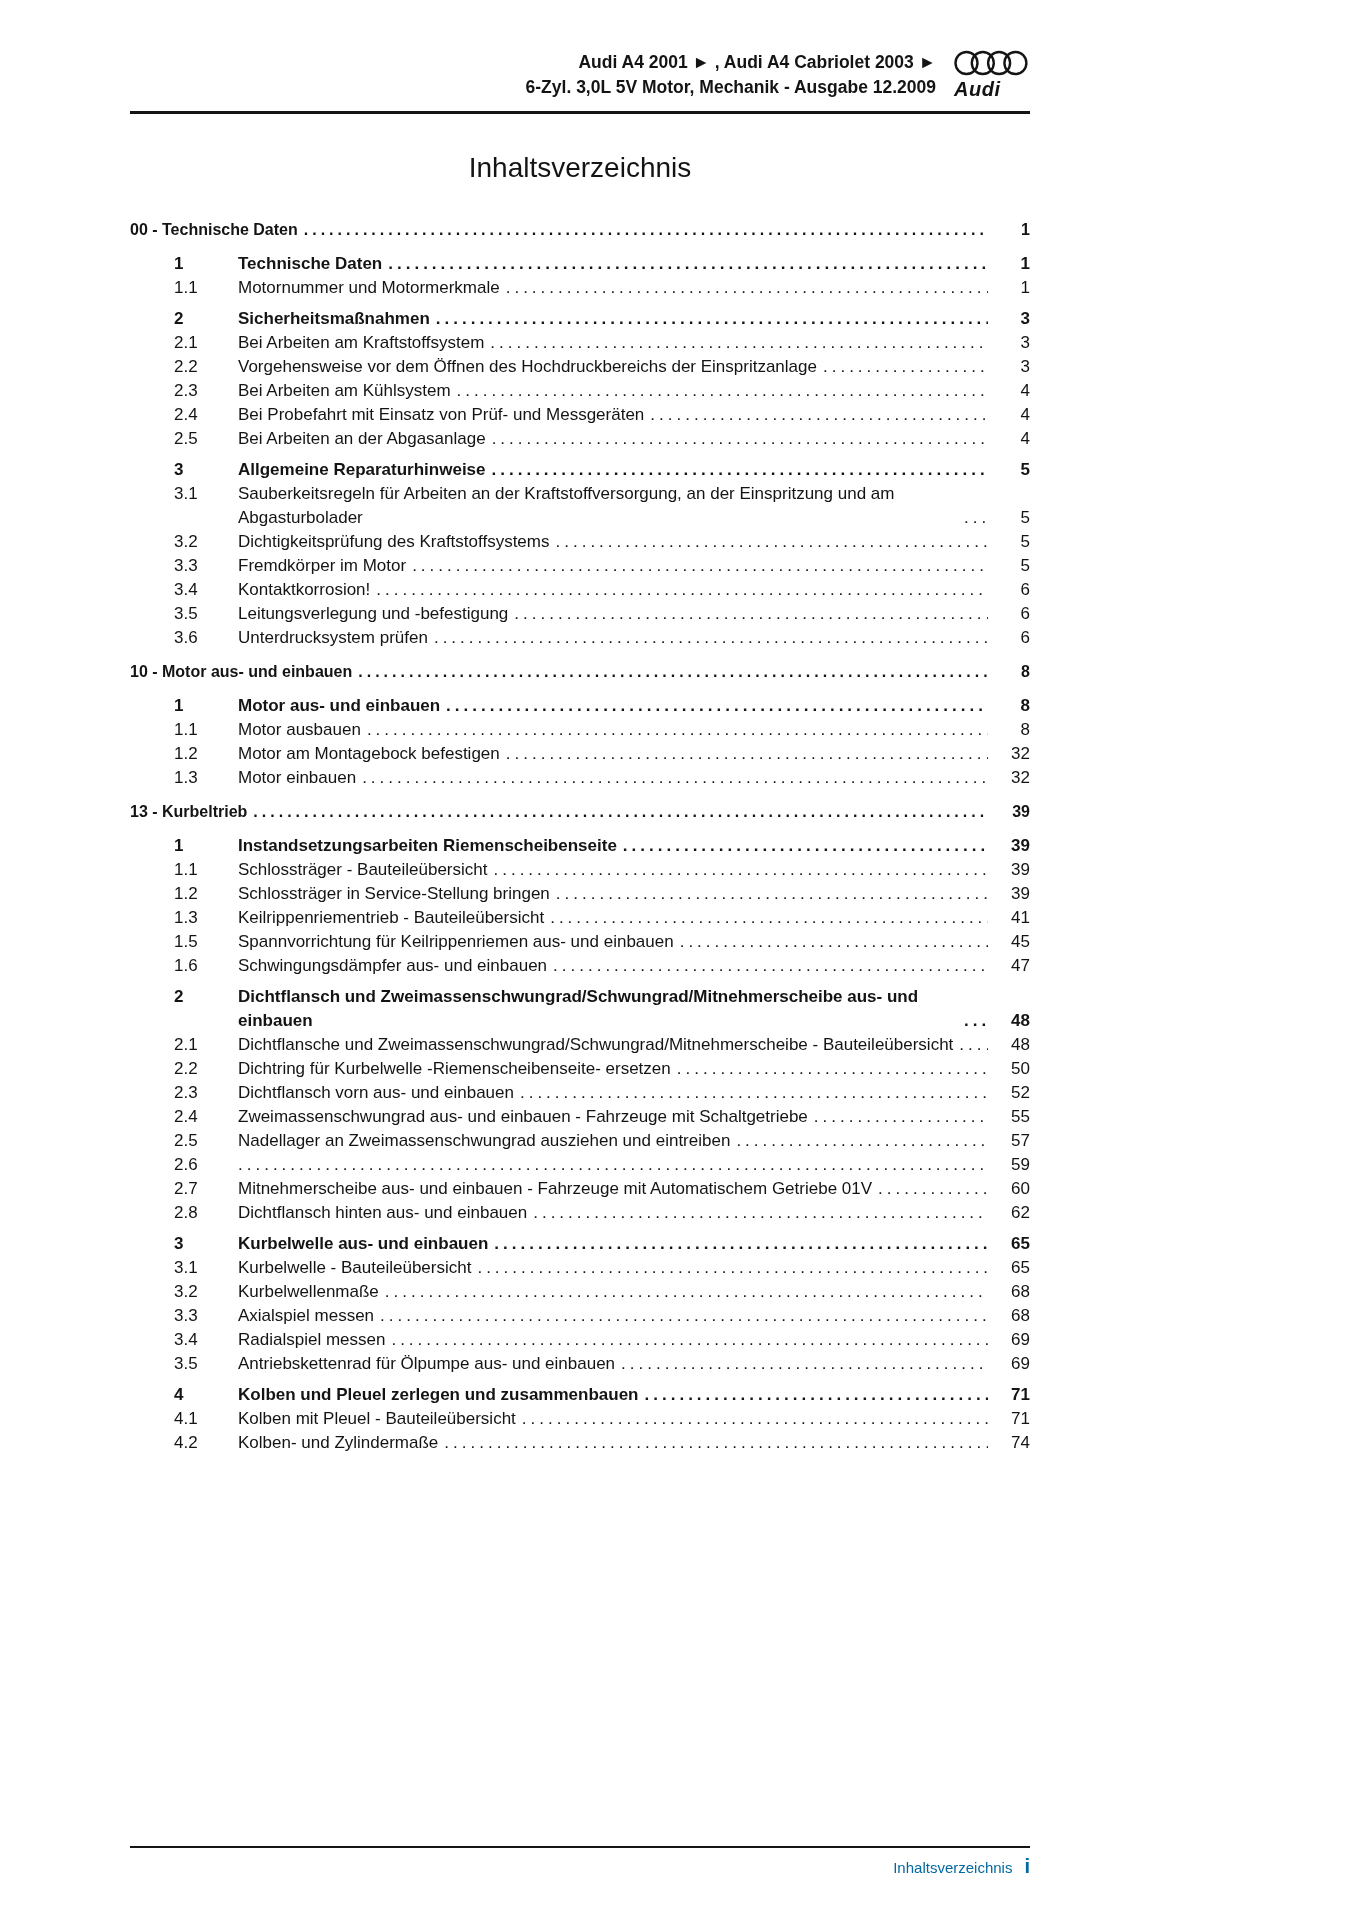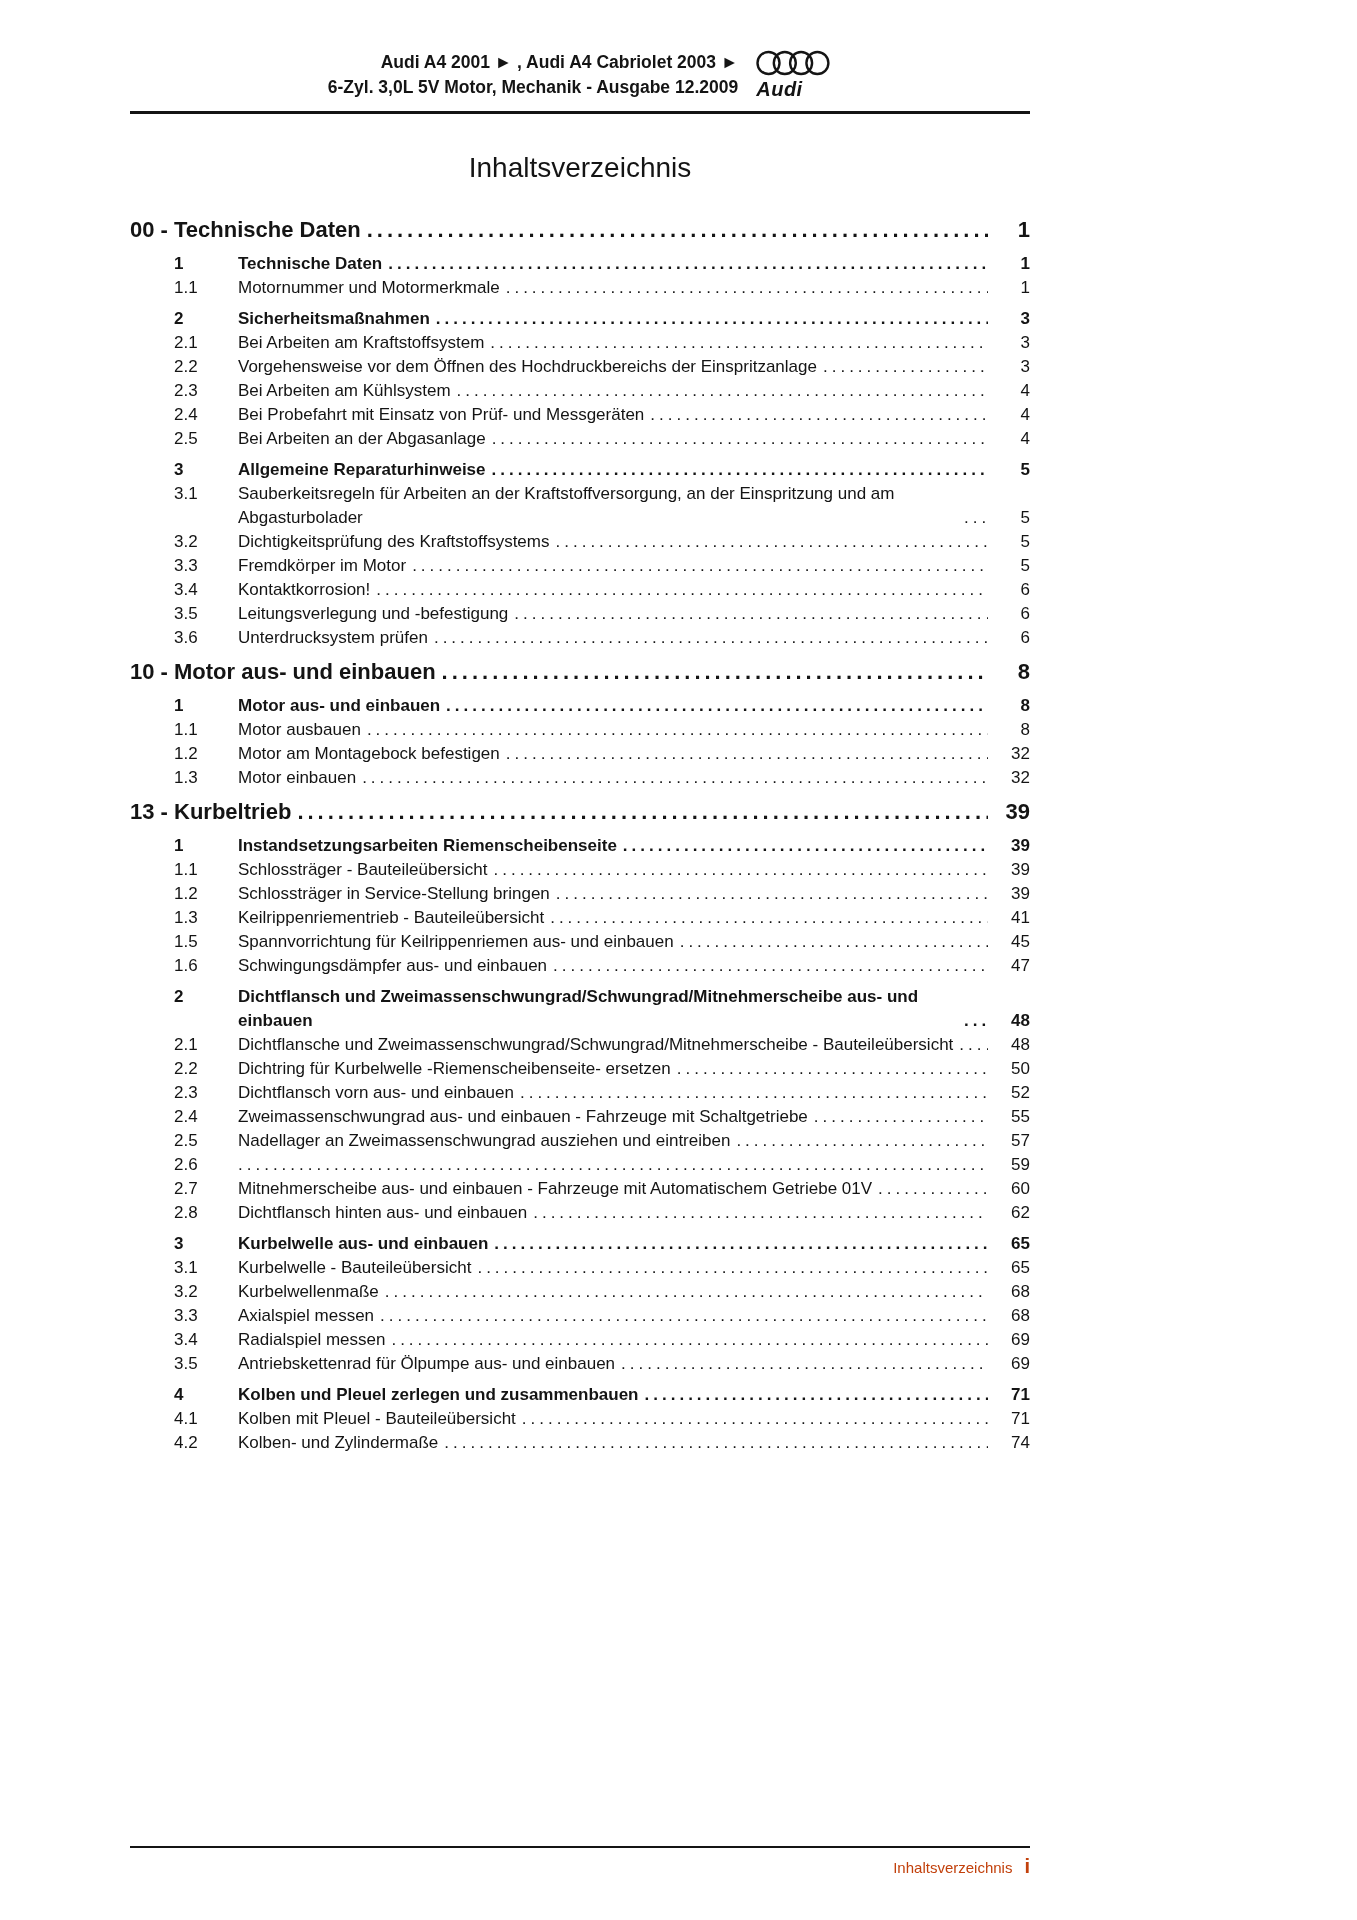--- a/index.html
+++ b/index.html
@@ -7,21 +7,21 @@
     width:1357px;height:1920px;
     background:#ffffff;color:#141414;
     font-family:"Liberation Sans", sans-serif;
     position:relative;overflow:hidden;
   }
   .content{position:absolute;left:130px;top:0;width:900px;}
 
   
   .header{
     padding-top:50px;padding-bottom:10px;
-    display:flex;justify-content:center;align-items:flex-start;gap:18px;
+    display:flex;justify-content:flex-end;align-items:flex-start;gap:18px;
     border-bottom:3px solid #141414;
   }
   .header-text{
     text-align:right;font-weight:bold;font-size:17.5px;line-height:25px;
   }
   .logo{width:76px;display:flex;flex-direction:column;align-items:flex-start;}
   .logo svg{display:block;}
   .brand{
     font-style:italic;font-weight:bold;font-size:20px;margin-top:2px;
     letter-spacing:0.5px;
@@ -43,31 +43,31 @@
   .row .dots{
     flex:1 1 24px;min-width:24px;align-self:flex-end;
     overflow:hidden;white-space:nowrap;margin-right:6px;
     letter-spacing:4px;color:#141414;
   }
   .row .dots::after{
     content:"...........................................................................................................................................................";
   }
   .row .pg{flex:0 0 36px;text-align:right;align-self:flex-end;}
   .row.heading{
-    font-size:22px;font-weight:bold;line-height:27px;margin-bottom:9px;
+    font-size:16px;font-weight:bold;line-height:27px;margin-bottom:9px;
   }
   .row.entry{padding-left:44px;}
   .row.entry .txt{max-width:722px;}
   .row.entry.main{font-weight:bold;margin-top:7px;}
 
   
   .footer{
     position:absolute;left:130px;top:1846px;width:900px;
     border-top:2px solid #141414;padding-top:7px;
-    text-align:right;font-size:15px;color:#c2410c;
+    text-align:right;font-size:15px;color:#0369a1;
   }
   .footer .fpg{
     font-size:20px;font-weight:bold;margin-left:12px;
   }
 </style>
 </head>
 <body>
 
 <div class="page">
   <div class="content">

